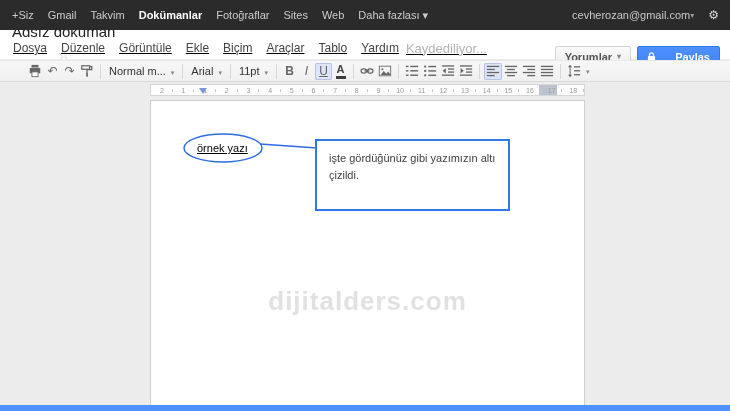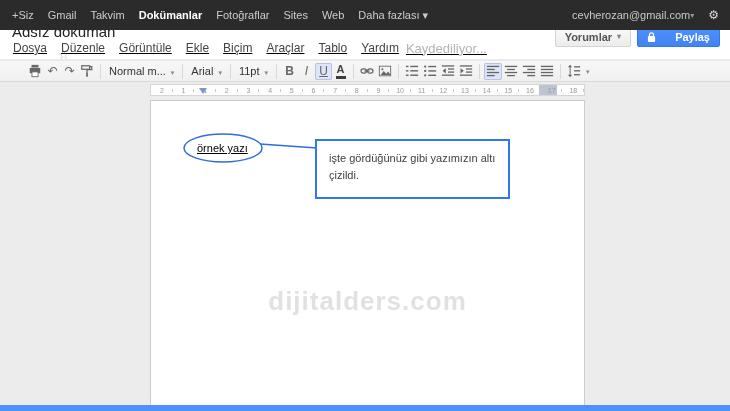--- a/index.html
+++ b/index.html
@@ -31,21 +31,21 @@
   }
   #title-row { position: absolute; top: 5px; left: 12px; display: flex; align-items: center; gap: 7px; flex-direction: column; }
   #doc-title { font-size: 15px; color: #222; font-weight: normal; cursor: text; }
   .star { color: #b8b8b8; font-size: 13px; cursor: pointer; }
   #menus { position: absolute; left: 6px; bottom: 2px; display: flex; align-items: center; text-decoration: underline; }
   .menu-item { font-size: 12px; color: #444; padding: 2px 7px; cursor: pointer; white-space: nowrap; }
   .save-status { font-size: 13px; color: #b3b3b3; }
   #header-buttons { position: absolute; right: 10px; top: 8px; display: flex; gap: 6px; }
   .btn {
     height: 21px; display: inline-flex; align-items: center; font-size: 11px;
-    font-weight: bold; border-radius: 2px; padding: 0 9px; cursor: pointer; white-space: nowrap;
+    font-weight: bold; border-radius: 2px; padding: 0 9px; cursor: pointer; white-space: nowrap; margin-top: 20px;
   }
   .btn-default { background: linear-gradient(#fafafa, #ececec); border: 1px solid #d4d4d4; color: #555; }
   .btn-default .caret { font-size: 8px; color: #888; margin-left: 5px; }
   .btn-primary { background: linear-gradient(#4d90fe, #4283f2); border: 1px solid #3079ed; color: #fff; gap: 19px; }
 
   
   #toolbar {
     position: absolute; top: 60px; left: 0; right: 0; height: 22px;
     background: linear-gradient(#f7f7f7, #f0f0f0);
     border-top: 1px solid #e9e9e9; border-bottom: 1px solid #d9d9d9;
@@ -85,21 +85,21 @@
   #page {
     position: absolute; top: 100px; left: 150px; width: 435px; height: 310px;
     background: #ffffff; border: 1px solid #cccccc; z-index: 1; cursor: text;
   }
   .sample-text {
     position: absolute; left: 46px; top: 41px; font-size: 11px; color: #000;
     text-decoration: underline; z-index: 3;
   }
   #annotation-svg { position: absolute; left: 0; top: 0; width: 435px; height: 130px; pointer-events: none; z-index: 2; }
   .callout {
-    position: absolute; left: 164px; top: 38px; width: 195px; height: 60px;
+    position: absolute; left: 164px; top: 38px; width: 195px; height: 72px;
     background: #fff; border: 2px solid #3079ed; padding: 9px 12px;
     font-size: 11px; color: #404040; line-height: 1.55; z-index: 3;
   }
   .watermark {
     position: absolute; left: 0; width: 100%; top: 185px; text-align: center;
     font-size: 26px; font-weight: bold; color: #9e9e9e; opacity: 0.3; letter-spacing: 1px;
     pointer-events: none;
   }
 
   

